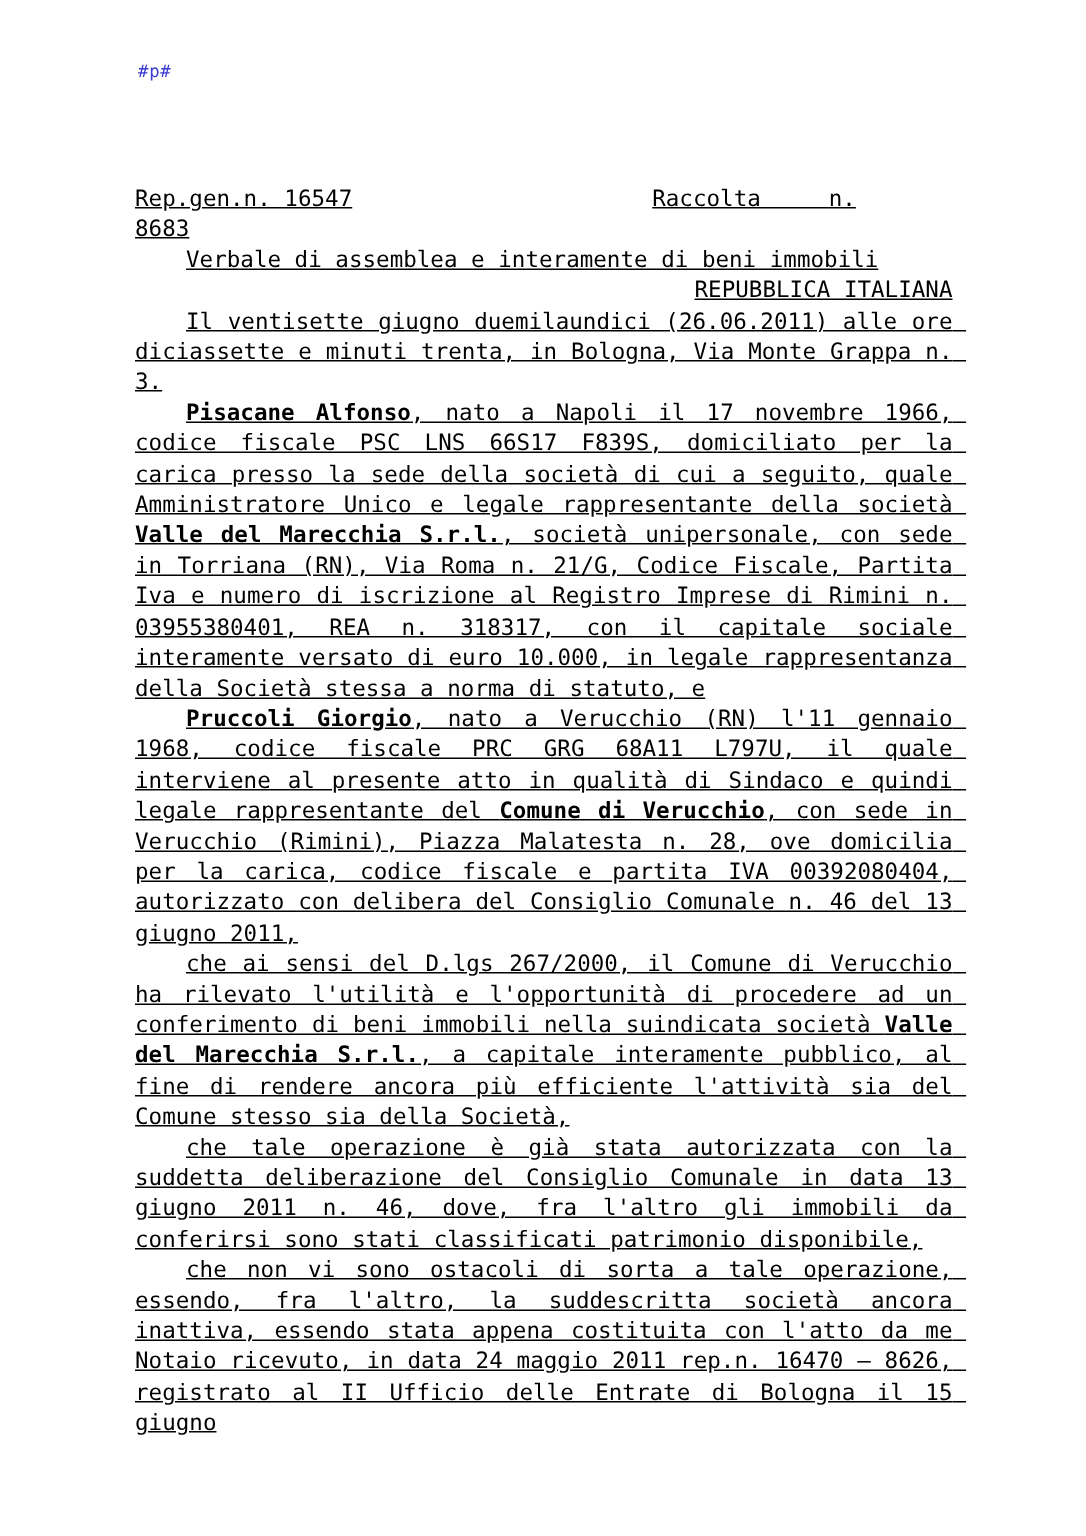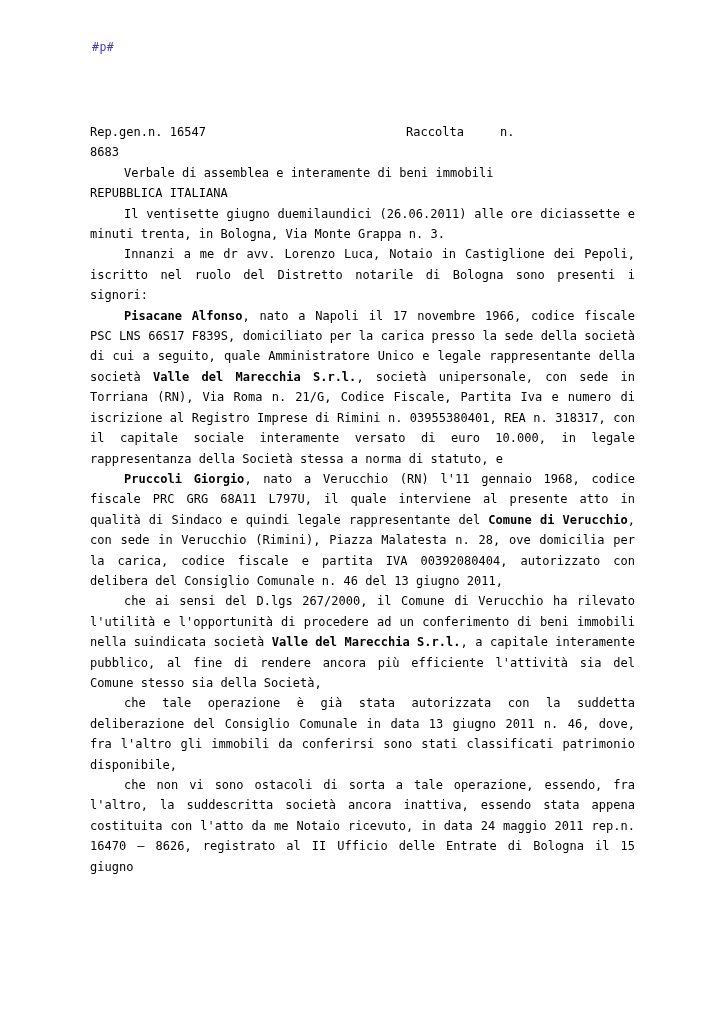--- a/index.html
+++ b/index.html
@@ -29,34 +29,35 @@
     top: 40px;
     font-size: 11.5px;
     color: #3a3ad0;
     letter-spacing: 0.5px;
   }
   .doc-body {
     position: absolute;
     left: 90px;
     top: 122px;
     width: 545px;
-    font-size: 12px;
+    font-size: 15px;
     line-height: 20.4px;
     letter-spacing: 0.02px;
+    text-decoration: underline;
   }
   .line {
     white-space: pre-wrap;
     text-align: justify;
     text-justify: inter-word;
   }
   .line.nojust {
     text-align: left;
   }
   .line.center {
-    text-align: left;
+    text-align: right;
   }
   .indent {
     text-indent: 34px;
   }
   .b {
     font-weight: bold;
   }
   .sp {
     display: inline-block;
   }
@@ -77,21 +78,20 @@
     <div class="line nojust hdr-row"><span>Rep.gen.n. 16547</span><span class="sp" style="width:200px"></span><span>Raccolta     n.</span></div>
 
     <div class="line nojust">8683</div>
 
     <div class="line nojust indent">Verbale di assemblea e interamente di beni immobili</div>
 
     <div class="line center">REPUBBLICA ITALIANA</div>
 
     <div class="line indent"><span>Il ventisette giugno duemilaundici (26.06.2011) alle ore diciassette e minuti trenta, in Bologna, Via Monte Grappa n. 3.</span></div>
 
-    <div class="line indent"><span>Innanzi a me dr avv. Lorenzo Luca, Notaio in Castiglione dei Pepoli, iscritto nel ruolo del Distretto notarile di Bologna sono presenti i signori:</span></div>
 
     <div class="line indent"><span class="b">Pisacane Alfonso</span><span>, nato a Napoli il 17 novembre 1966, codice fiscale PSC LNS 66S17 F839S, domiciliato per la carica presso la sede della società di cui a seguito, quale Amministratore Unico e legale rappresentante della società </span><span class="b">Valle del Marecchia S.r.l.</span><span>, società unipersonale, con sede in Torriana (RN), Via Roma n. 21/G, Codice Fiscale, Partita Iva e numero di iscrizione al Registro Imprese di Rimini n. 03955380401, REA n. 318317, con il capitale sociale interamente versato di euro 10.000, in legale rappresentanza della Società stessa a norma di statuto, e</span></div>
 
     <div class="line indent"><span class="b">Pruccoli Giorgio</span><span>, nato a Verucchio (RN) l'11 gennaio 1968, codice fiscale PRC GRG 68A11 L797U, il quale interviene al presente atto in qualità di Sindaco e quindi legale rappresentante del </span><span class="b">Comune di Verucchio</span><span>, con sede in Verucchio (Rimini), Piazza Malatesta n. 28, ove domicilia per la carica, codice fiscale e partita IVA 00392080404, autorizzato con delibera del Consiglio Comunale n. 46 del 13 giugno 2011,</span></div>
 
 
 
     <div class="line indent"><span>che ai sensi del D.lgs 267/2000, il Comune di Verucchio ha rilevato l'utilità e l'opportunità di procedere ad un conferimento di beni immobili nella suindicata società </span><span class="b">Valle del Marecchia S.r.l.</span><span>, a capitale interamente pubblico, al fine di rendere ancora più efficiente l'attività sia del Comune stesso sia della Società,</span></div>
 
     <div class="line indent"><span>che tale operazione è già stata autorizzata con la suddetta deliberazione del Consiglio Comunale in data 13 giugno 2011 n. 46, dove, fra l'altro gli immobili da conferirsi sono stati classificati patrimonio disponibile,</span></div>

